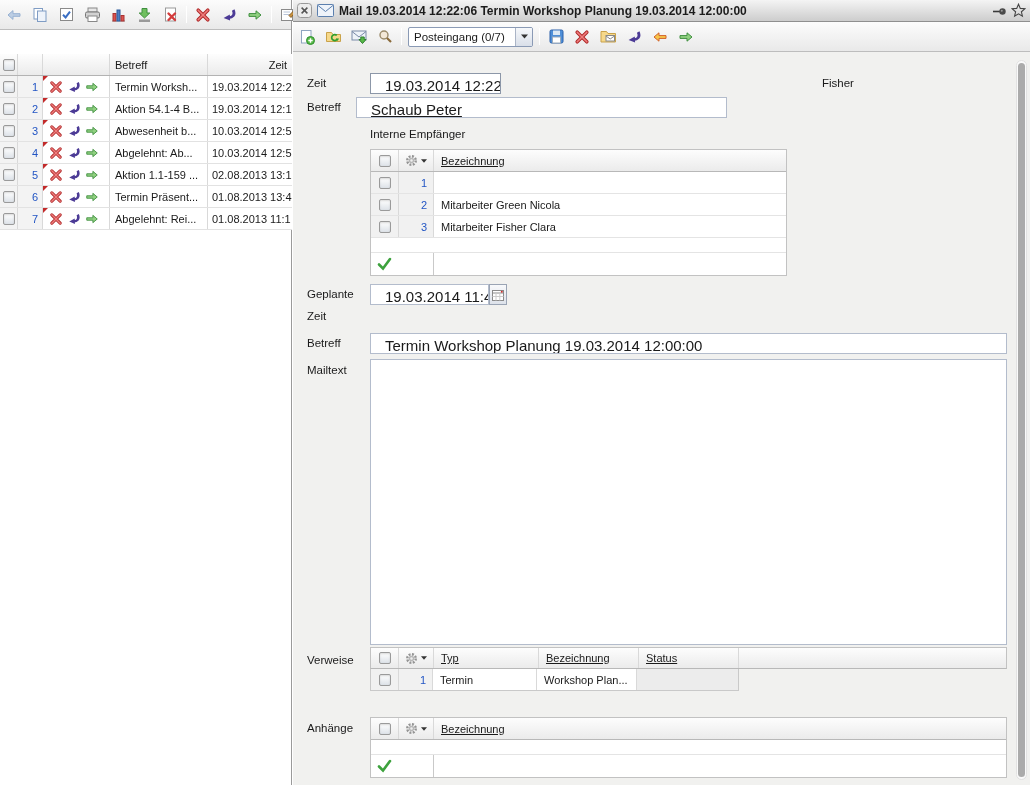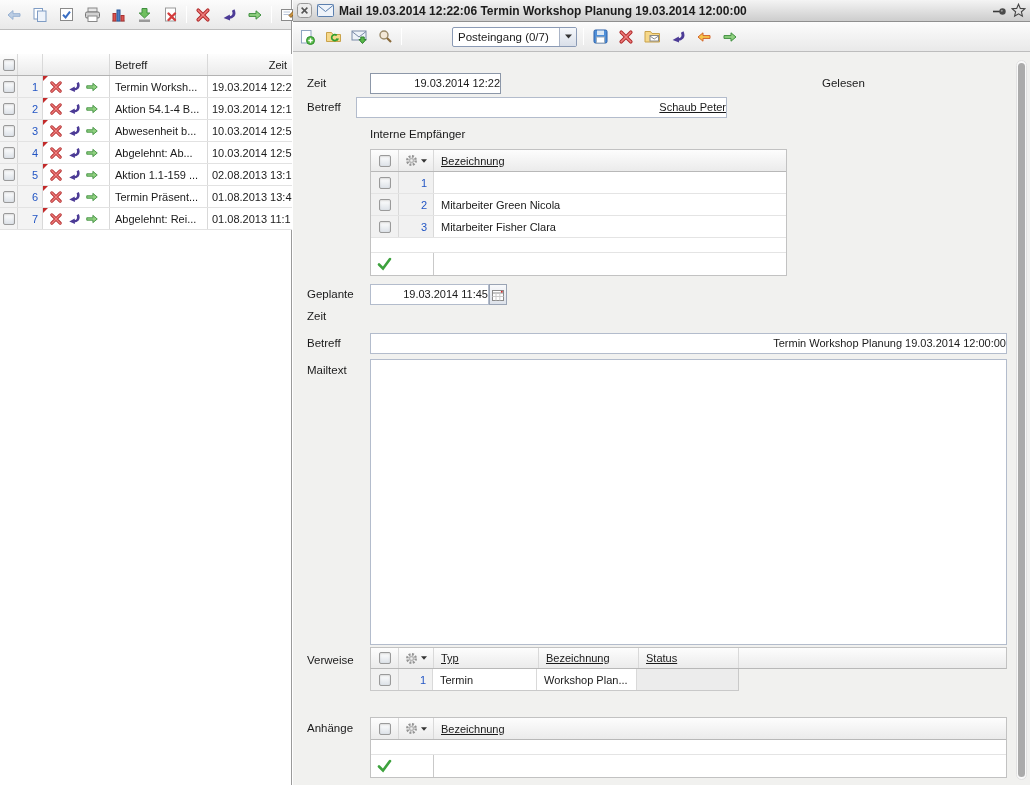--- a/index.html
+++ b/index.html
@@ -12,21 +12,21 @@
 
   .titlebar { position:relative; height:22px; background:linear-gradient(#f4f4f4,#cdcdcd); border-bottom:1px solid #8f8f8f; display:flex; align-items:center; padding:0 4px; gap:5px; }
   .titlebar .title { font-size:12px; font-weight:bold; color:#1c1c1c; white-space:nowrap; overflow:hidden; }
   .win-btn { width:15px; height:15px; border:none; background:transparent; padding:0; display:flex; align-items:center; justify-content:center; flex:0 0 auto; }
   .tb-right { margin-left:auto; display:flex; gap:4px; align-items:center; }
 
   .toolbar { height:30px; background:linear-gradient(#fcfcfc,#e9e9e9); border-bottom:1px solid #bdbdbd; display:flex; align-items:center; padding:0 4px; gap:6px; }
   .icon-btn { width:20px; height:20px; display:flex; align-items:center; justify-content:center; background:transparent; border:none; padding:0; flex:0 0 auto; }
   .sep { width:1px; height:17px; background:#bcbcbc; border-right:1px solid #fff; flex:0 0 auto; }
 
-  .combo { display:flex; height:20px; width:125px; border:1px solid #8a9ab5; border-radius:2px; background:#fff; overflow:hidden; flex:0 0 auto;margin-left:44px; }
+  .combo { display:flex; height:20px; width:125px; border:1px solid #8a9ab5; border-radius:2px; background:#fff; overflow:hidden; flex:0 0 auto; }
   .combo-text { flex:1; padding:3px 0 0 5px; font-size:11.5px; white-space:nowrap; }
   .combo-btn { width:17px; border-left:1px solid #aab4c6; background:linear-gradient(#f6f8fb,#d9dfe9); display:flex; align-items:center; justify-content:center; }
 
   
   .rtable { position:absolute; left:0; top:54px; width:292px; }
   .rrow { display:flex; height:22px; border-bottom:1px solid #e2e2e2; background:#fff; }
   .rhead { background:linear-gradient(#fdfdfd,#ebebeb); border-bottom:1px solid #b3b3b3; font-weight:normal; }
   .rc { border-right:1px solid #d9d9d9; display:flex; align-items:center; overflow:hidden; white-space:nowrap; }
   .rc1 { width:18px; justify-content:center; background:#f3f3f3; }
   .rc2 { width:25px; justify-content:flex-end; padding-right:4px; background:#f3f3f3; color:#2255c4; }
@@ -35,21 +35,21 @@
   .rc5 { width:84px; padding-left:4px; border-right:none; }
   .rhead .rc1,.rhead .rc2,.rhead .rc3 { background:linear-gradient(#fdfdfd,#ebebeb); }
   .rhead .rc5 { justify-content:flex-end; padding-right:5px; }
   .corner { position:absolute; left:0; top:0; width:0; height:0; border-top:5px solid #c22a2a; border-right:5px solid transparent; }
 
   .cb { width:12px; height:12px; border:1px solid #9a9a9a; border-radius:2px; background:linear-gradient(#ffffff,#dde2e8); box-shadow:inset 0 1px 2px rgba(0,0,0,.15); display:inline-block; flex:0 0 auto; }
 
   
   .form { position:absolute; left:0; top:52px; width:737px; height:733px; background:#f1f1ef; }
   .flabel { position:absolute; left:14px; font-size:11.5px; white-space:nowrap; }
-  .field { position:absolute; height:21px; background:#fff; border:1px solid #b3bccc; padding:3px 0 0 6px; font-size:11px; white-space:nowrap; overflow:hidden;text-align:right; }
+  .field { position:absolute; height:21px; background:#fff; border:1px solid #b3bccc; padding:3px 0 0 14px; font-size:15px; white-space:nowrap; overflow:hidden; }
   .field.ro { border:1px solid #8c97a8; }
 
   .ftable { position:absolute; background:#fff; border:1px solid #c2c2c2; }
   .fhrow { display:flex; height:22px; background:linear-gradient(#fdfdfd,#ebebeb); border-bottom:1px solid #b8b8b8;text-decoration:underline; }
   .fdrow { display:flex; height:22px; background:#fff; border-bottom:1px solid #e4e4e4; }
   .fempty { height:15px; background:#fff; border-bottom:1px solid #e4e4e4; }
   .ffoot { display:flex; height:22px; background:#fff; }
   .fc { border-right:1px solid #d9d9d9; display:flex; align-items:center; overflow:hidden; white-space:nowrap; }
   .fc-cb { width:28px; justify-content:center; background:#f1f1f1; }
   .fc-gear { width:35px; justify-content:center; gap:3px; background:#f1f1f1; }
@@ -422,21 +422,21 @@
         <svg width="16" height="16" viewBox="0 0 16 16">
             <path d="M2 6.6 L9 6.6 L9 3.8 L14 8 L9 12.2 L9 9.4 L2 9.4 Z" fill="#90d080" stroke="#3f8f3f"></path>
           </svg>
       </button>
     </div>
 
     <div class="form">
 
       <span class="flabel" style="top:25px">Zeit</span>
       <div class="field ro" style="left:77px; top:21px; width:131px;">19.03.2014 12:22</div>
-      <span class="flabel" style="left:529px; top:25px">Gelesen</span>
+      <span class="flabel" style="left:529px; top:25px">Fisher</span>
 
       <span class="flabel" style="top:49px">Betreff</span>
       <div class="field" style="left:63px; top:45px; width:371px;text-decoration:underline;">Schaub Peter</div>
 
       <span class="flabel" style="left:77px; top:76px">Interne Empfänger</span>
 
       <div class="ftable" style="left:77px; top:97px; width:417px;">
         <div class="fhrow">
           <div class="fc fc-cb">
               <span class="cb"></span>

